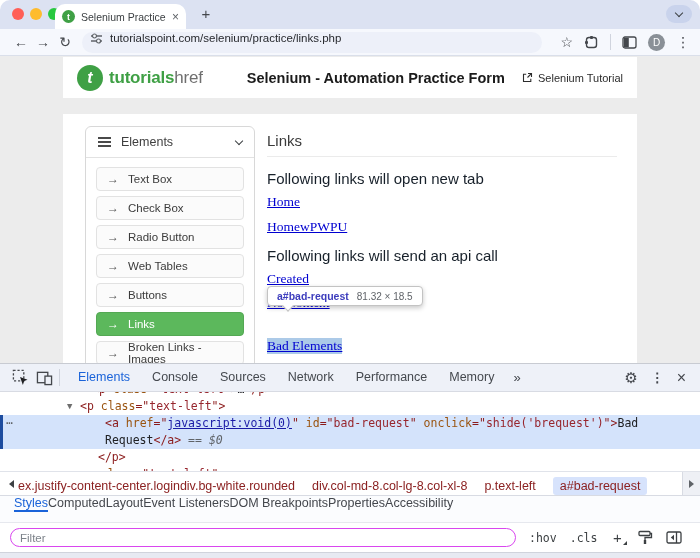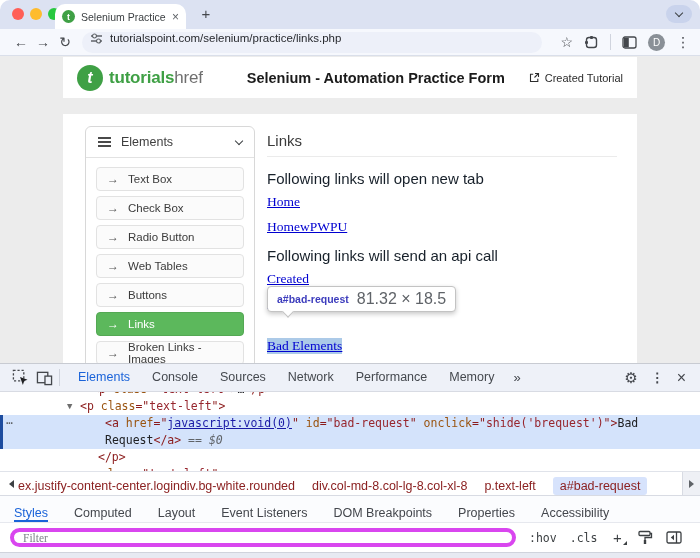--- a/index.html
+++ b/index.html
@@ -56,21 +56,21 @@
   .sb-item.active .sb-arrow{color:#fff}
   .pg-main{flex:1;padding:18px 20px 0 12px;position:relative;overflow:hidden}
   .h-links{font-size:15px;font-weight:400;color:#3a3a3a;margin-bottom:7px}
   .main-hr{border:none;border-top:1px solid #ebebeb;margin:0 0 13px}
   .sec-title{font-size:15px;font-weight:400;color:#17202a;margin:2px 0 7px}
   .sec2 .sec-title{margin-top:12px}
   .plink{display:block;width:max-content;margin:0 0 8.5px;font-family:"Liberation Serif",serif;font-size:13.5px;color:var(--link-blue);text-decoration:underline;cursor:pointer}
   .plink.hl{margin-top:27px;background:var(--highlight-blue)}
   .el-tooltip{position:absolute;left:12px;top:172px;display:flex;align-items:center;gap:8px;background:#fff;border:1px solid #c3c3c3;border-radius:4px;padding:3px 9px;box-shadow:0 2px 5px rgba(0,0,0,.22);z-index:5}
   .el-tooltip .selq{font-size:10.5px;font-weight:700;color:#3d3dbd}
-  .el-tooltip .sizeq{font-size:16px;color:#5f6368}
+  .el-tooltip .sizeq{font-size:10px;color:#5f6368}
   .el-tooltip .caret{position:absolute;left:16px;bottom:-4.5px;width:8px;height:8px;background:#fff;border-right:1px solid #c3c3c3;border-bottom:1px solid #c3c3c3;transform:rotate(45deg)}
 
   
   .devtools{position:absolute;left:0;top:363px;right:0;bottom:0;background:#fff;border-top:1px solid #c8cbd2}
   .dt-toolbar{height:28px;background:#eef1f8;border-bottom:1px solid #d8dbe3;display:flex;align-items:center;padding:0 8px}
   .dt-icbtn{width:24px;height:24px;display:flex;align-items:center;justify-content:center}
   .dt-divider{width:1px;height:17px;background:#cfd3dc;margin:0 7px 0 3px}
   .dt-tab{padding:0 11px;font-size:12.5px;color:#45494f;line-height:27px;cursor:pointer;white-space:nowrap}
   .dt-tab.active{color:var(--devtools-blue)}
   .dt-more{font-size:13px;color:#45494f;padding:0 8px}
@@ -99,26 +99,26 @@
   .tk-dl{color:#5f6368;font-style:italic}
 
   .crumbs{height:24px;border-top:1px solid #e0e3ea;display:flex;align-items:flex-end;position:relative;background:#fff;padding-left:4px;overflow:hidden}
   .crumb-arrow-l{width:14px;height:100%;display:flex;align-items:center;justify-content:center;flex:none}
   .tri-l{width:0;height:0;border-top:4px solid transparent;border-bottom:4px solid transparent;border-right:5px solid #3c4043}
   .crumb{font-size:12.5px;color:var(--crumb-maroon);margin-right:17px;white-space:nowrap;cursor:pointer}
   .crumb.sel{background:#d7e3fc;border-radius:3px;padding:2px 7px;margin-right:0}
   .crumb-arrow-r{position:absolute;right:0;top:0;bottom:0;width:18px;background:#eef0f5;border-left:1px solid #d8dbe3;display:flex;align-items:center;justify-content:center}
   .tri-r{width:0;height:0;border-top:4px solid transparent;border-bottom:4px solid transparent;border-left:5px solid #5f6368}
 
-  .styles-tabs{height:28px;background:#fbfcfe;border-top:1px solid #d8dbe3;border-bottom:1px solid #e6e8ee;display:flex;align-items:flex-end;padding-left:14px;gap:26px}
+  .styles-tabs{height:28px;background:#fbfcfe;border-top:1px solid #d8dbe3;border-bottom:1px solid #e6e8ee;display:flex;align-items:flex-start;padding-left:14px;}
   .st-tab{font-size:12.5px;color:#44474d;display:flex;align-items:center;cursor:pointer;border-bottom:2px solid transparent;white-space:nowrap}
   .st-tab.active{color:var(--devtools-blue);border-bottom-color:var(--devtools-blue)}
 
   .filter-bar{height:29px;display:flex;align-items:center;padding:0 10px;gap:13px;background:#fff}
-  .filter-input{width:506px;height:19px;border:4px solid #d946ef;border-radius:10px;padding:0 9px;font-size:11.5px;color:#202124;background:#fff;outline:none;font-family:Liberation Serif, serif}
+  .filter-input{width:506px;height:19px;border:1px solid #d946ef;border-radius:10px;padding:0 9px;font-size:11.5px;color:#202124;background:#fff;outline:none;font-family:Liberation Sans, sans-serif}
   .filter-input::placeholder{color:#7d838a}
   .fb-btn{font-family:"DejaVu Sans Mono",monospace;font-size:11.5px;color:#3c4043;white-space:nowrap}
   .fb-plus{position:relative;font-size:15px;color:#3c4043;width:14px;text-align:center}
   .fb-plus::after{content:"";position:absolute;right:-3px;bottom:1px;border-left:4px solid transparent;border-bottom:4px solid #3c4043}
   .bottom-strip{height:7px;background:#e7eaf2;border-top:1px solid #d0d3dc}
 
   svg{display:block}
 </style>
 </head>
 <body>
@@ -175,21 +175,21 @@
       <div class="pg-header">
         <span class="logo-circle">t</span>
         <span class="brand"><b>tutorials</b><span>href</span></span>
         <span class="pg-title">Selenium - Automation Practice Form</span>
         <span class="tut-link">
           <svg width="11" height="11" viewBox="0 0 11 11">
             <path d="M4.2 2.2H1.5v7.3h7.3V6.8" fill="none" stroke="#2c2c2c" stroke-width="1.1"></path>
             <path d="M6 1.5h3.5V5" fill="none" stroke="#2c2c2c" stroke-width="1.1"></path>
             <line x1="9.3" y1="1.7" x2="5.5" y2="5.5" stroke="#2c2c2c" stroke-width="1.1"></line>
           </svg>
-          <span>Created Tutorial</span>
+          <span>Selenium Tutorial</span>
         </span>
       </div>
       <div class="pg-gap"></div>
       <div class="pg-body">
         <div class="pg-side">
           <div class="side-card">
             <div class="side-head">
               <span class="burger">
                   <i></i>
                   <i></i>

